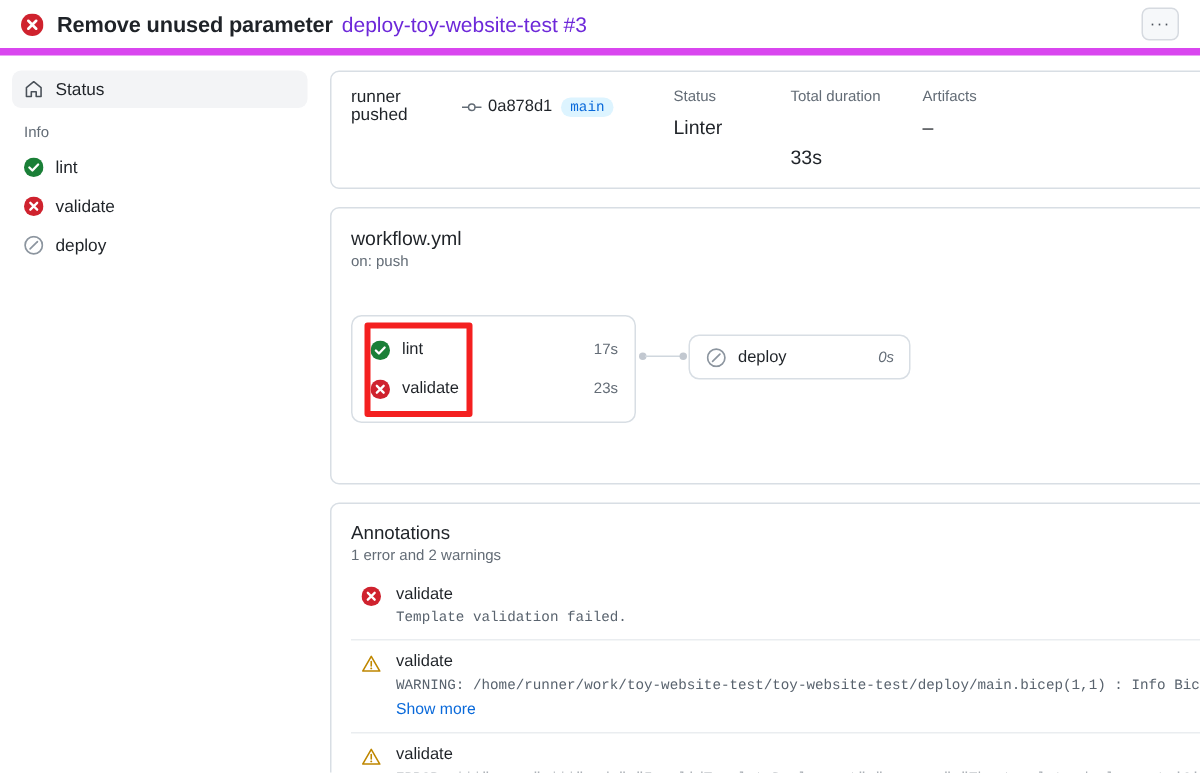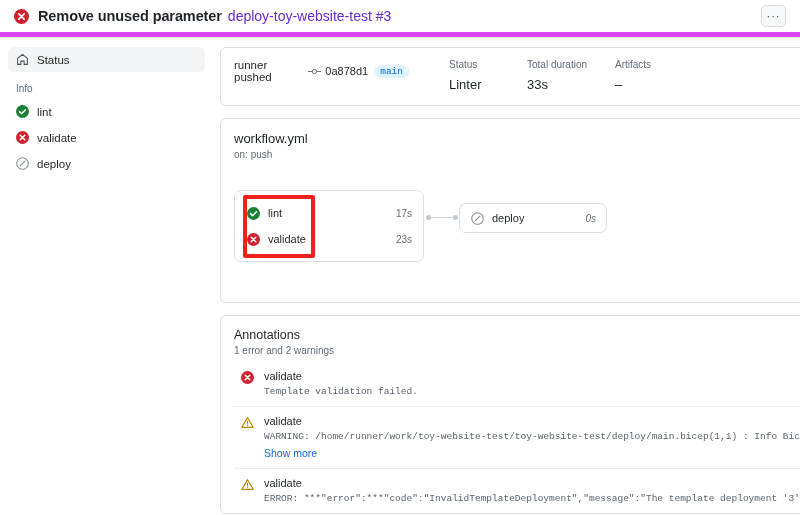--- a/index.html
+++ b/index.html
@@ -69,21 +69,21 @@
     border: 1px solid #d8dee4;
     border-radius: 6px;
     margin-bottom: 12px;
   }
 
   
   .info-card { padding: 11px 13px 13px 13px; display: flex; }
   .info-col { display: flex; flex-direction: column; }
   .info-col.c1 { width: 175px; }
   .info-col.c2 { width: 78px; margin-left: 40px; }
-  .info-col.c3 { width: 88px; }
+  .info-col.c3 { width: 88px; gap: 20px; }
   .info-label { font-size: 10px; color: #636c76; margin-bottom: 7px; white-space: nowrap; }
   .info-value { font-size: 11.5px; color: #1f2328; display: flex; align-items: center; }
   .info-value.big { font-size: 13px; }
   .commit-icon { margin: 0 4px 0 7px; display: flex; align-items: center; }
   .commit-sha { font-size: 11px; color: #1f2328; font-family: "Liberation Sans", sans-serif; }
   .branch-badge {
     margin-left: 6px; padding: 1px 6px; border-radius: 9px;
     background: #ddf4ff; color: #0969da;
     font-size: 9.5px; font-family: "Liberation Mono", monospace;
   }

